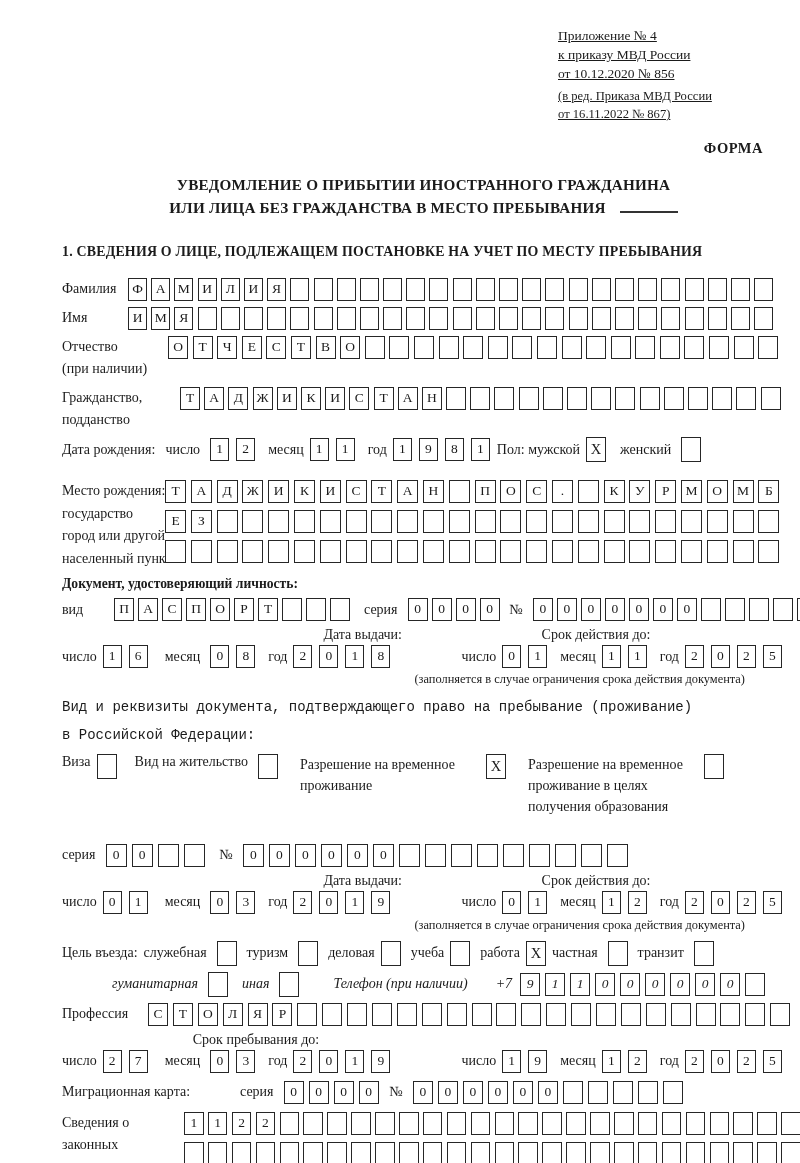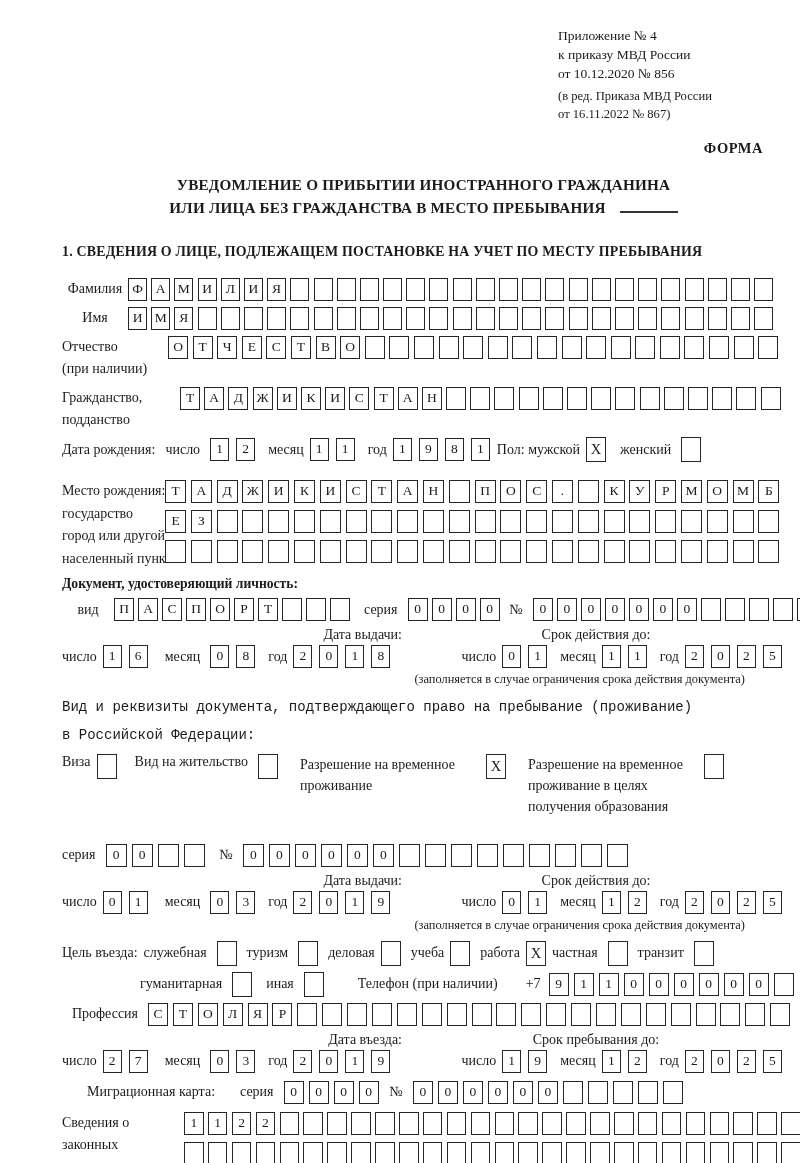--- a/index.html
+++ b/index.html
@@ -4,31 +4,31 @@
 <style>
   html,body{margin:0;padding:0;background:#ffffff;}
   body{
     width:800px;height:1163px;overflow:hidden;
     font-family:"Liberation Serif","DejaVu Serif",serif;
     color:#1b1b1b;
   }
   .page{padding:26px 15px 10px 62px;position:relative;}
 
   
-  .appendix{margin-left:496px;font-size:13.5px;line-height:1.42;}
+  .appendix{margin-left:496px;font-size:13.5px;line-height:1.42;text-decoration:underline;}
   .revision{margin-top:5px;font-size:12.6px;line-height:1.4;}
   .forma{margin-top:16px;margin-right:22px;text-align:right;font-weight:bold;font-size:14.5px;letter-spacing:.5px;}
   .title{margin-top:16px;text-align:center;font-weight:bold;font-size:15.2px;line-height:1.55;letter-spacing:.2px;}
   .uline{display:inline-block;width:58px;border-bottom:2px solid #333;margin-left:14px;vertical-align:baseline;height:12px;}
   .sec-heading{margin-top:24px;margin-bottom:18px;font-weight:bold;font-size:13.9px;letter-spacing:.2px;white-space:nowrap;}
 
   
   .row{display:flex;align-items:center;margin-bottom:6px;white-space:nowrap;}
   .row.top{align-items:flex-start;}
-  .lbl{font-size:14px;flex:none;text-align:center;}
+  .lbl{font-size:14px;flex:none;}
   .lbl-block{font-size:14px;line-height:1.6;flex:none;}
   .stack > .cells{display:flex;margin-bottom:7px;}
 
   
   .cells{display:inline-flex;flex:none;}
   .cell{
     flex:none;box-sizing:border-box;display:inline-block;
     width:var(--w,19px);height:23px;margin-right:var(--g,4px);
     border:1.6px solid #262626;background:#fff;
     text-align:center;font-size:13.5px;line-height:20px;
@@ -46,21 +46,21 @@
   .mr6{margin-right:6px;} .mr10{margin-right:10px;}
 
   .heads{margin-top:4px;margin-bottom:2px;}
   .dh1{width:340px;text-align:right;font-size:14px;flex:none;}
   .dh2{width:340px;text-align:center;font-size:14px;flex:none;margin-left:24px;}
   .note{font-size:12.4px;text-align:right;padding-right:40px;margin:-2px 0 8px 0;}
   .para{font-size:14px;line-height:1.8;margin-bottom:2px;font-family:Liberation Mono, monospace;}
   .optlbl{display:inline-block;text-align:left;font-size:14px;line-height:1.5;white-space:normal;flex:none;}
   .opts{margin-top:6px;margin-bottom:2px;min-height:88px;}
   .opts .cbx{margin-top:0;}
-  .indent{margin-left:78px;}
+  .indent{margin-left:50px;font-style:italic;}
 </style>
 </head>
 <body>
 
 <div class="page">
 
   <div class="appendix">
     <div>Приложение № 4</div>
     <div>к приказу МВД России</div>
     <div>от 10.12.2020 № 856</div>
@@ -564,21 +564,20 @@
         <span class="cell"></span>
         <span class="cell"></span>
         <span class="cell"></span>
         <span class="cell"></span>
         <span class="cell"></span>
         <span class="cell"></span>
       </span>
   </div>
 
   <div class="row heads">
-    <span class="dh1">Дата въезда:</span>
     <span class="dh2">Срок пребывания до:</span>
   </div>
 
   <div class="row">
     <span class="lbl mr6">число</span>
     <span class="cells date mr10" style="--w:19px">
         <span class="cell">2</span>
         <span class="cell">7</span>
       </span>
     <span class="lbl mr10">месяц</span>

